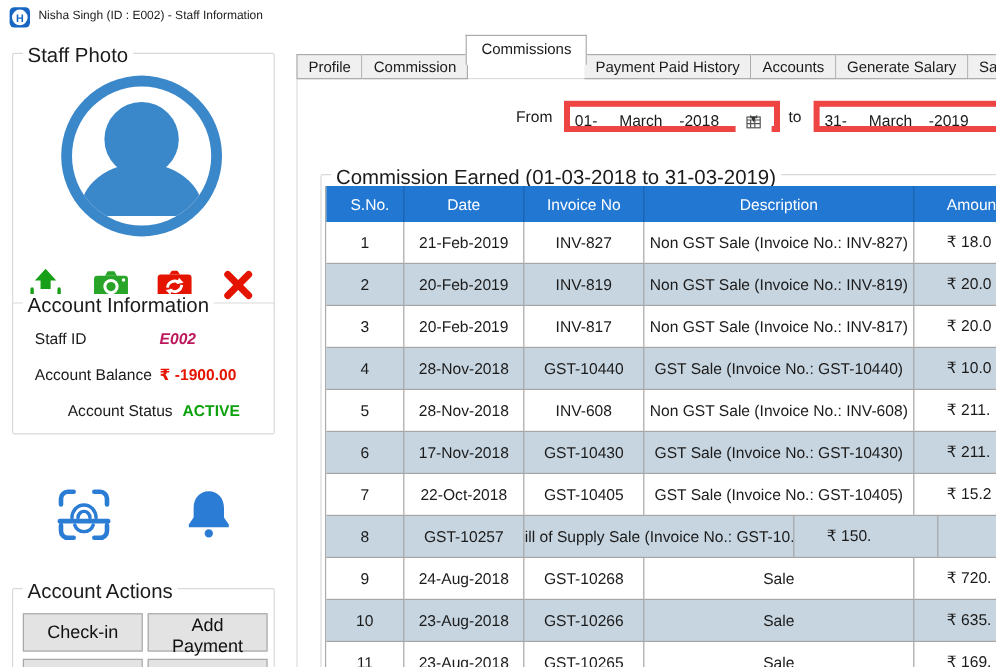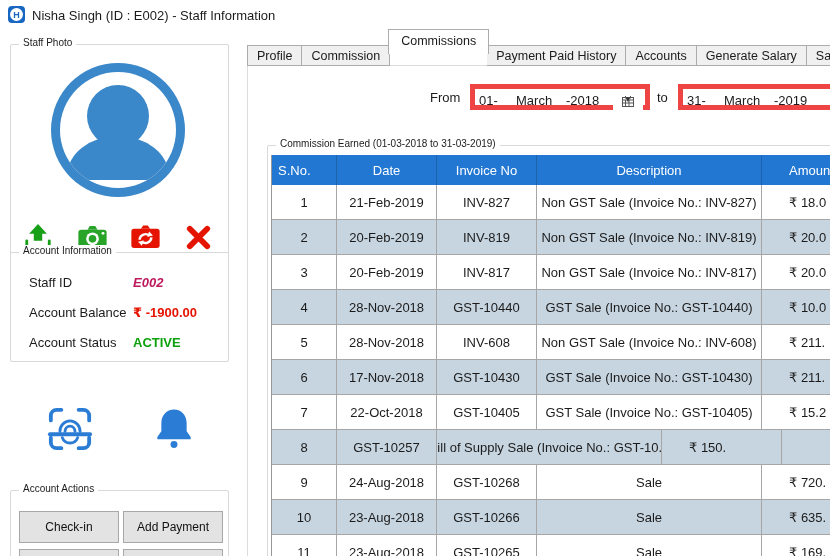--- a/index.html
+++ b/index.html
@@ -3,45 +3,45 @@
 <meta charset="utf-8">
 <style>
   html,body{margin:0;padding:0;background:#fff;}
   .screen{position:relative;width:830px;height:556px;background:#ffffff;overflow:hidden;
           font-family:"Liberation Sans","DejaVu Sans",sans-serif;color:#1b1b1b;}
   
   .titlebar{position:absolute;left:0;top:0;width:100%;height:30px;background:#fff;}
   .app-icon{position:absolute;left:8px;top:6px;width:17px;height:17px;border-radius:4px;background:#1766c2;}
   .app-icon .disc{position:absolute;left:2px;top:2px;width:13px;height:13px;border-radius:50%;background:#fff;
                   display:flex;align-items:center;justify-content:center;font-size:9px;font-weight:bold;color:#1766c2;}
-  .window-title{position:absolute;left:32px;top:8px;font-size:13px;}
+  .window-title{position:absolute;left:32px;top:8px;font-size:10px;}
   
   .gbox{position:absolute;border:1px solid #d9d9d9;border-radius:2px;background:#fff;box-sizing:border-box;}
-  .glabel{position:absolute;top:-8px;left:8px;background:#fff;padding:0 4px;font-size:10px;white-space:nowrap;}
+  .glabel{position:absolute;top:-8px;left:8px;background:#fff;padding:0 4px;font-size:17px;white-space:nowrap;}
   
   #gbox-photo{left:10px;top:44px;width:219px;height:214px;}
   .avatar{position:absolute;left:40px;top:18px;width:134px;height:134px;border-radius:50%;background:var(--avatar-blue);}
   .avatar-inner{position:absolute;left:9px;top:9px;right:9px;bottom:9px;border-radius:50%;background:#fff;overflow:hidden;}
   .avatar-head{position:absolute;left:50%;top:13px;width:62px;height:62px;margin-left:-31px;border-radius:50%;background:var(--avatar-blue);}
   .avatar-shoulders{position:absolute;left:50%;bottom:8px;width:102px;height:44px;margin-left:-51px;background:var(--avatar-blue);
                     border-radius:55% 55% 0 0 / 100% 100% 0 0;}
   .photo-actions{position:absolute;left:0;top:178px;width:100%;box-sizing:border-box;padding:0 14px 0 12px;
                  display:flex;justify-content:space-between;}
   .icon-btn{width:30px;height:30px;border:none;background:transparent;padding:0;cursor:pointer;}
   
   #gbox-account{left:10px;top:252px;width:219px;height:110px;}
   .acct-row{position:absolute;left:18px;width:190px;font-size:13px;white-space:nowrap;}
   .acct-label{display:inline-block;width:104px;}
   .acct-value{font-weight:bold;}
   
   .big-icon-btn{position:absolute;width:48px;height:48px;border:none;background:transparent;padding:0;cursor:pointer;}
   
   #gbox-actions{left:10px;top:490px;width:219px;height:120px;}
   .btn{position:absolute;height:32px;width:100px;background:#e3e3e3;border:1px solid #a8a8a8;
-       font-size:12px;font-family:inherit;color:#111;cursor:pointer;}
+       font-size:15px;font-family:inherit;color:#111;cursor:pointer;}
   
   .tabpage{position:absolute;left:247px;top:65px;width:583px;height:491px;border-left:1px solid #dcdcdc;
            border-top:1px solid #dcdcdc;background:#fff;box-sizing:border-box;}
   .tabs{position:absolute;left:247px;top:41px;height:25px;display:flex;align-items:flex-end;z-index:3;}
   .tab{height:21px;line-height:20px;padding:0 9px;background:#f0f0f0;border:1px solid #acacac;border-left:none;
        font-size:12.5px;box-sizing:border-box;white-space:nowrap;cursor:pointer;}
   .tab:first-child{border-left:1px solid #acacac;}
   .tab.active{height:25px;line-height:23px;background:#fff;border:1px solid #acacac;border-bottom:none;
               padding:0 12px;margin:12px -2px;position:relative;z-index:4;}
   
@@ -56,21 +56,21 @@
   #gbox-comm{left:267px;top:145px;width:612px;height:424px;}
   .ctable{position:absolute;left:271px;top:155px;width:610px;border-left:1px solid #979797;z-index:6;}
   .thead{display:flex;height:30px;background:var(--header-blue);color:#fff;font-size:13px;}
   .thead>div{display:flex;align-items:center;justify-content:center;box-sizing:border-box;
              border-right:1px solid rgba(0,0,0,0.18);white-space:nowrap;overflow:hidden;cursor:pointer;}
   .trow{display:flex;height:35px;font-size:13px;background:#fff;border-bottom:1px solid #a6a6a6;box-sizing:border-box;cursor:pointer;}
   .trow.alt{background:var(--alt-row);}
   .trow>div{display:flex;align-items:center;justify-content:center;box-sizing:border-box;
             border-right:1px solid #a6a6a6;white-space:nowrap;overflow:hidden;}
   .c0{width:65px;} .c1{width:100px;} .c2{width:100px;} .c3{width:225px;} .c4{width:120px;}
-  .thead .c0{justify-content:flex-start;padding-left:6px;}
+  .thead .c0{justify-content:flex-start;padding-left:20px;}
   .c4{justify-content:flex-start !important;padding-left:27px;}
 </style>
 </head>
 <body>
 
 <div class="screen">
 
   <div class="titlebar">
     <div class="app-icon">
       <div class="disc">H</div>
@@ -118,21 +118,21 @@
         </svg>
       </button>
     </div>
   </div>
 
   <div class="gbox" id="gbox-account">
     <span class="glabel">Account Information</span>
     <div>
         <div class="acct-row" style="top: 22px;"><span class="acct-label">Staff ID</span><span class="acct-value" style="color: #be185d; font-style: italic;">E002</span></div>
         <div class="acct-row" style="top: 52px;"><span class="acct-label">Account Balance</span><span class="acct-value" style="color: rgb(229, 20, 0); text-align: center;">₹ -1900.00</span></div>
-        <div class="acct-row" style="top: 82px;"><span class="acct-label">Account Status</span><span class="acct-value" style="color: rgb(13, 161, 13);">ACTIVE</span></div>
+        <div class="acct-row" style="top: 82px; text-align: center;"><span class="acct-label">Account Status</span><span class="acct-value" style="color: rgb(13, 161, 13);">ACTIVE</span></div>
       </div>
   </div>
 
   <button class="big-icon-btn" style="left:46px;top:406px;">
     <svg viewBox="0 0 48 48" width="46" height="46" fill="none" stroke="var(--icon-blue)" stroke-linecap="round">
       <path d="M15 4 H10 C6.7 4 4 6.7 4 10 v5" stroke-width="4"></path>
       <path d="M33 4 h5 c3.3 0 6 2.7 6 6 v5" stroke-width="4"></path>
       <path d="M15 44 H10 C6.7 44 4 41.3 4 38 v-5" stroke-width="4"></path>
       <path d="M33 44 h5 c3.3 0 6 -2.7 6 -6 v-5" stroke-width="4"></path>
       <path d="M13.5 26.5 a10.5 11 0 1 1 21 0" stroke-width="3"></path>

